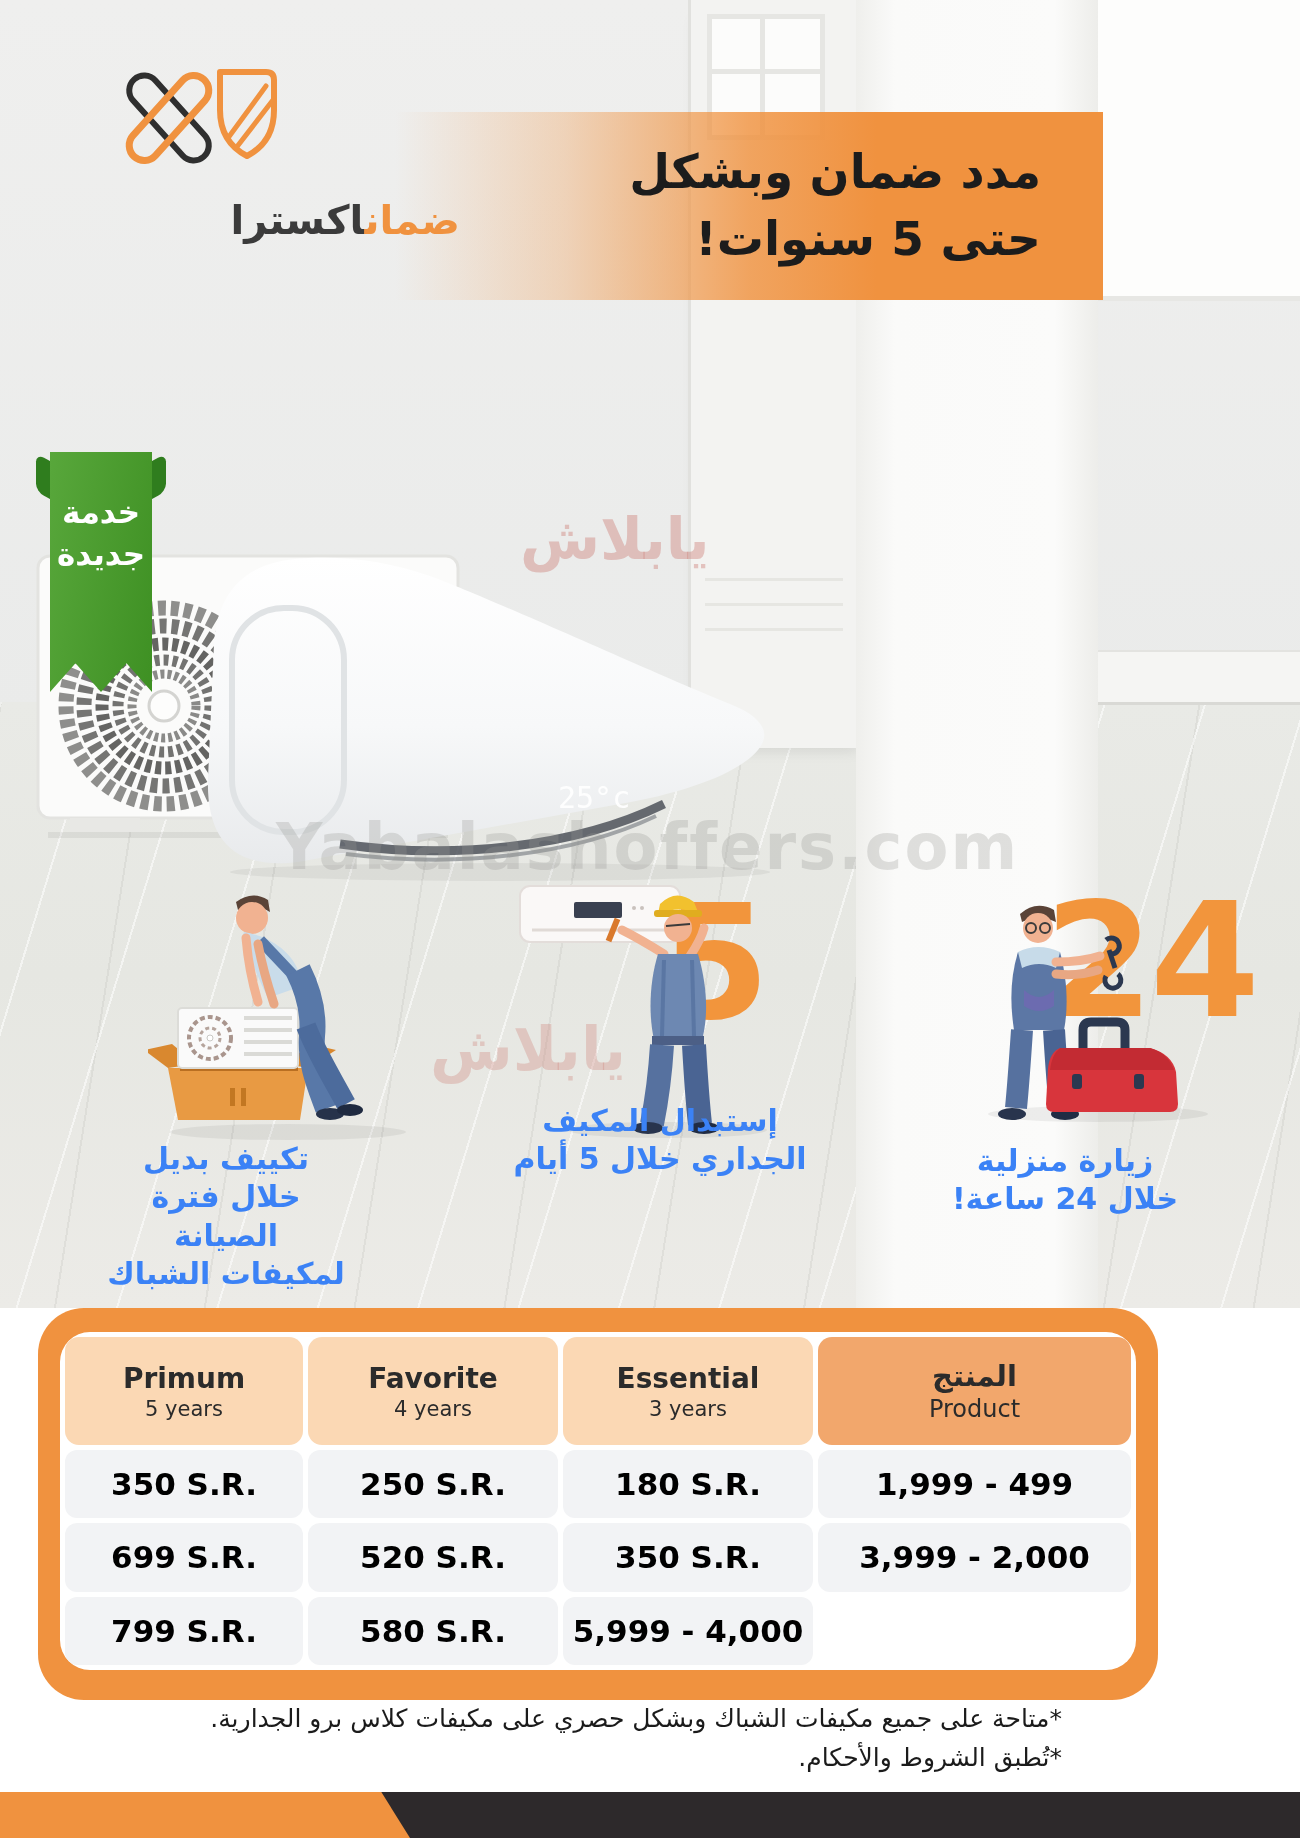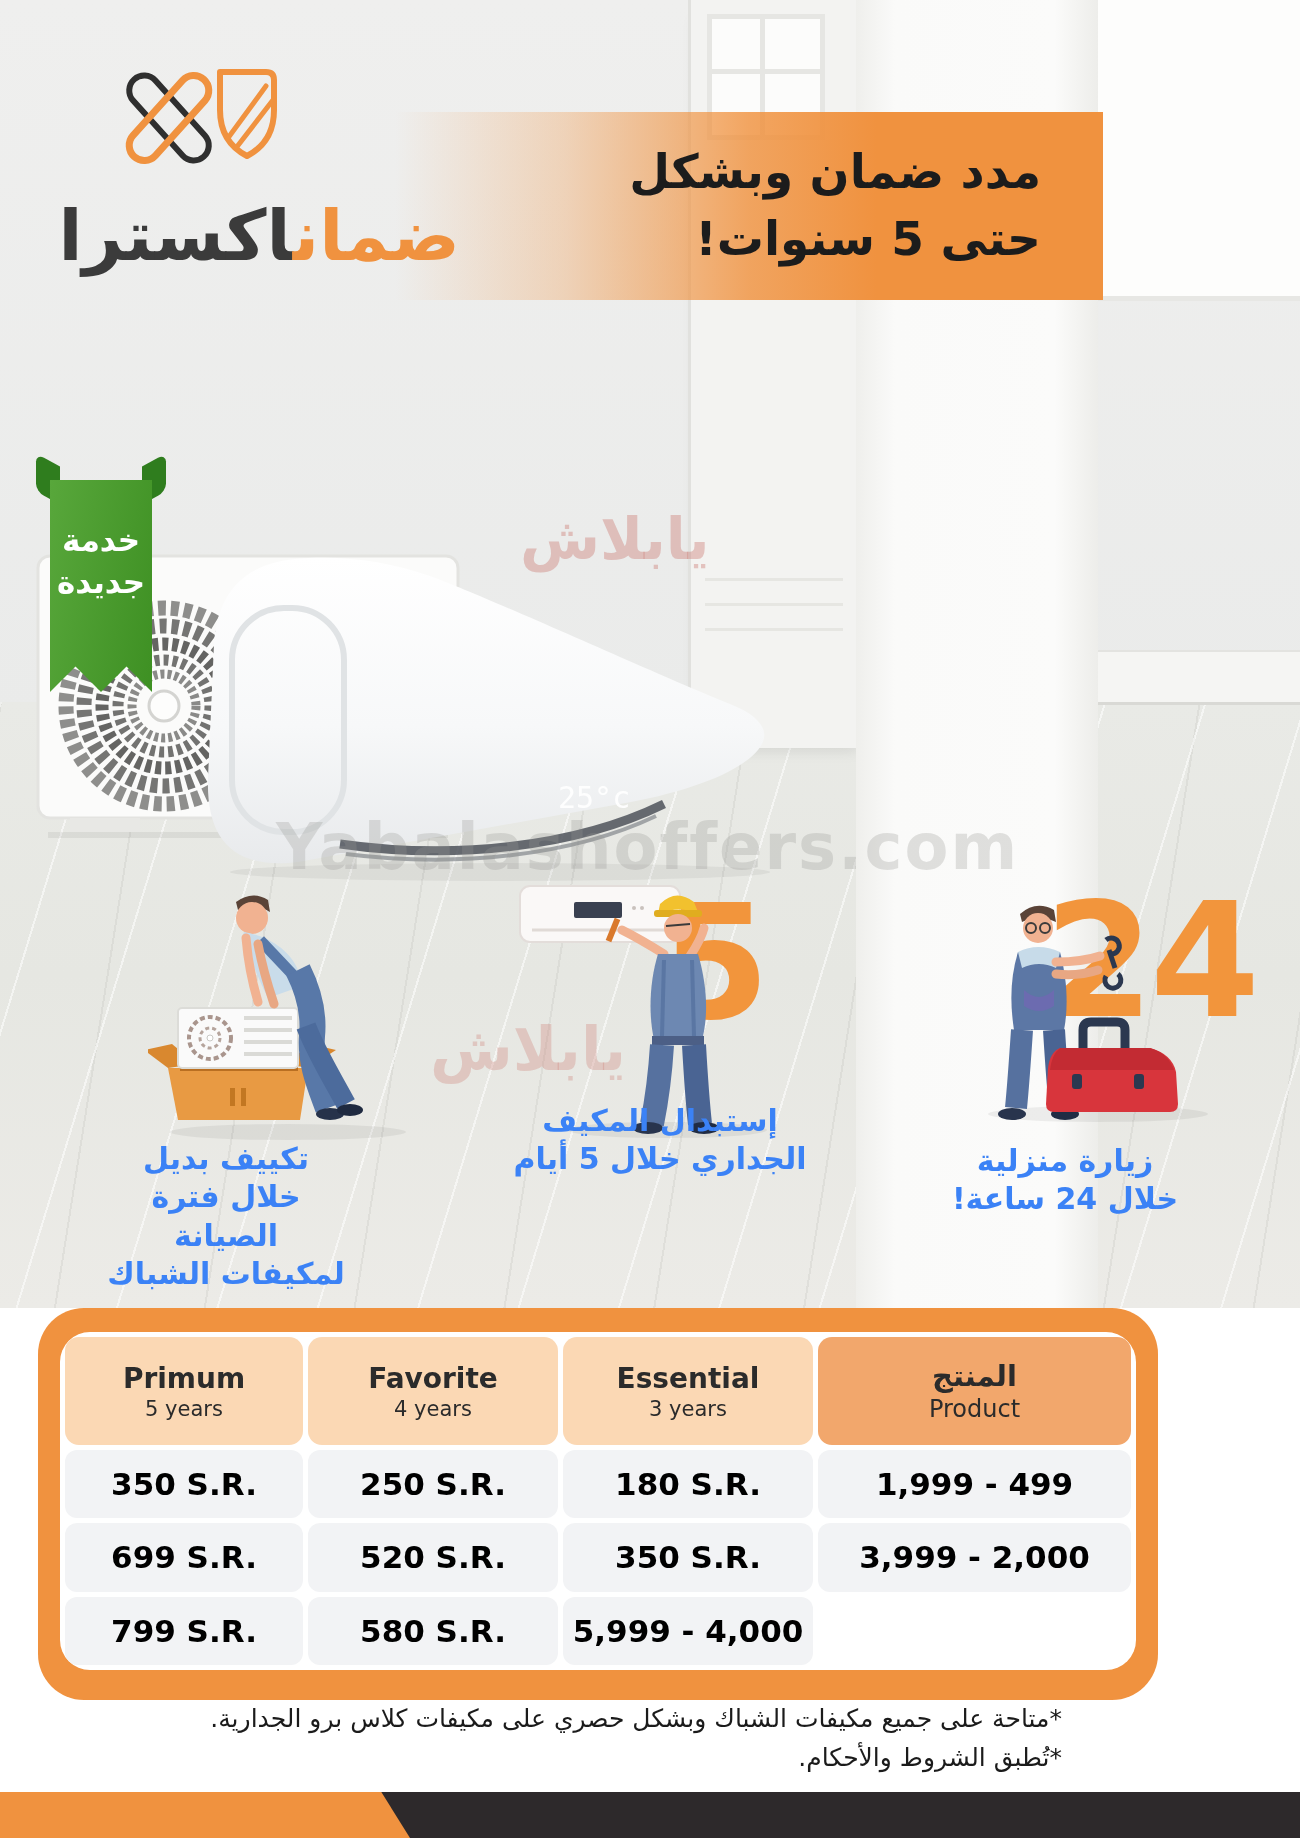--- a/index.html
+++ b/index.html
@@ -53,33 +53,33 @@
     padding-right:62px; box-sizing:border-box;
   }
   .banner-text {
     direction:rtl; text-align:right; color:#1c1c1c;
     font-size:47px; font-weight:bold; line-height:1.42;
   }
   
   .logo { position:absolute; left:108px; top:58px; z-index:7; }
   .logo-text {
     margin-top:4px; direction:rtl; width:352px; text-align:right;
-    font-size:70px; font-weight:bold; line-height:1.1; letter-spacing:-1px;
+    font-size:40px; font-weight:bold; line-height:1.1; letter-spacing:-1px;
   }
   .logo-orange { color:#f0923f; }
   .logo-dark { color:#3b3b3b; }
   
   .ribbon { position:absolute; left:50px; top:452px; width:102px; height:240px; z-index:6; }
   .ribbon-fold { position:absolute; top:8px; width:24px; height:38px; background:#2f7d1e; }
   .ribbon-fold.left  { left:-14px; transform:skewY(28deg); border-radius:8px 0 0 8px; }
   .ribbon-fold.right { right:-14px; transform:skewY(-28deg); border-radius:0 8px 8px 0; }
   .ribbon-body {
     position:absolute; inset:0; background:linear-gradient(100deg,#58a73b,#3e9023);
     clip-path:polygon(0 0,100% 0,100% 100%,75% 88%,50% 100%,25% 88%,0 100%);
-    display:flex; flex-direction:column; align-items:center; padding-top:40px; box-sizing:border-box;margin-top:28px;
+    display:flex; flex-direction:column; align-items:center; padding-top:40px; box-sizing:border-box;
   }
   .ribbon-body span {
     color:#ffffff; font-size:31px; font-weight:bold; line-height:1.35; direction:rtl;
   }
   
   .outdoor-unit { position:absolute; left:36px; top:554px; z-index:4; }
   .indoor-unit  { position:absolute; left:190px; top:546px; z-index:5; }
   .feature-illu { position:absolute; z-index:7; }
   .illu-1 { left:148px; top:886px; }
   .illu-2 { left:512px; top:868px; }

